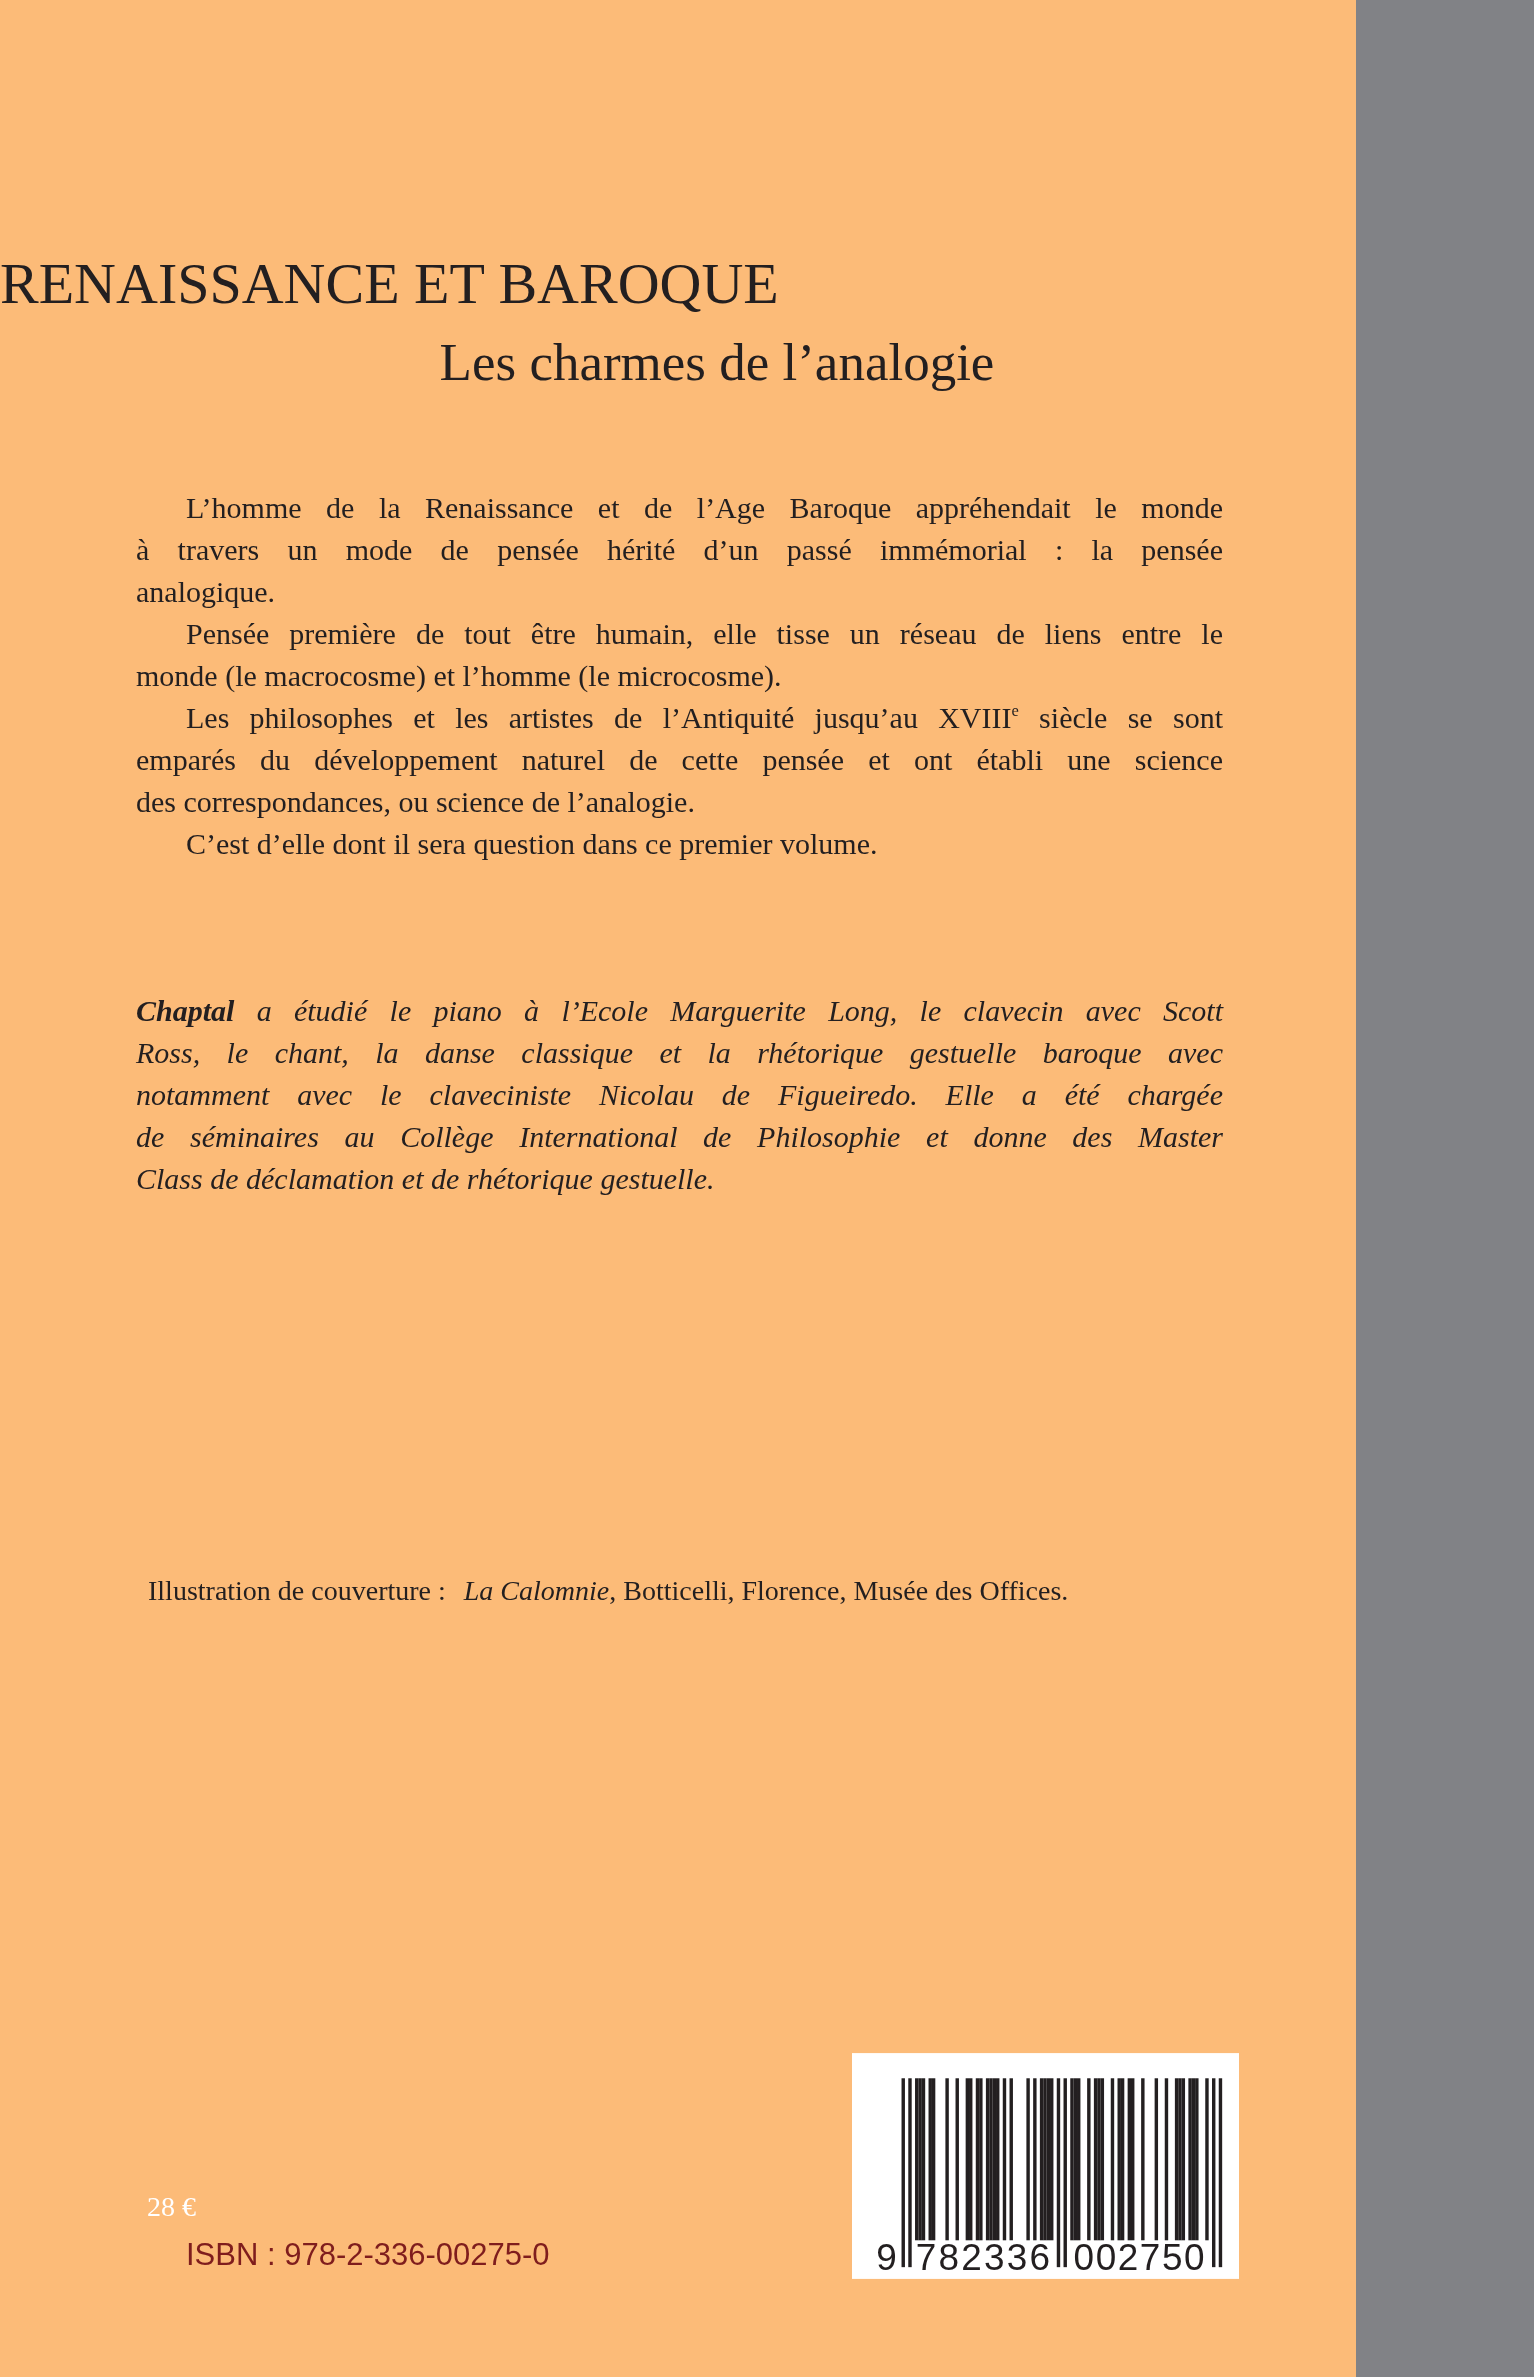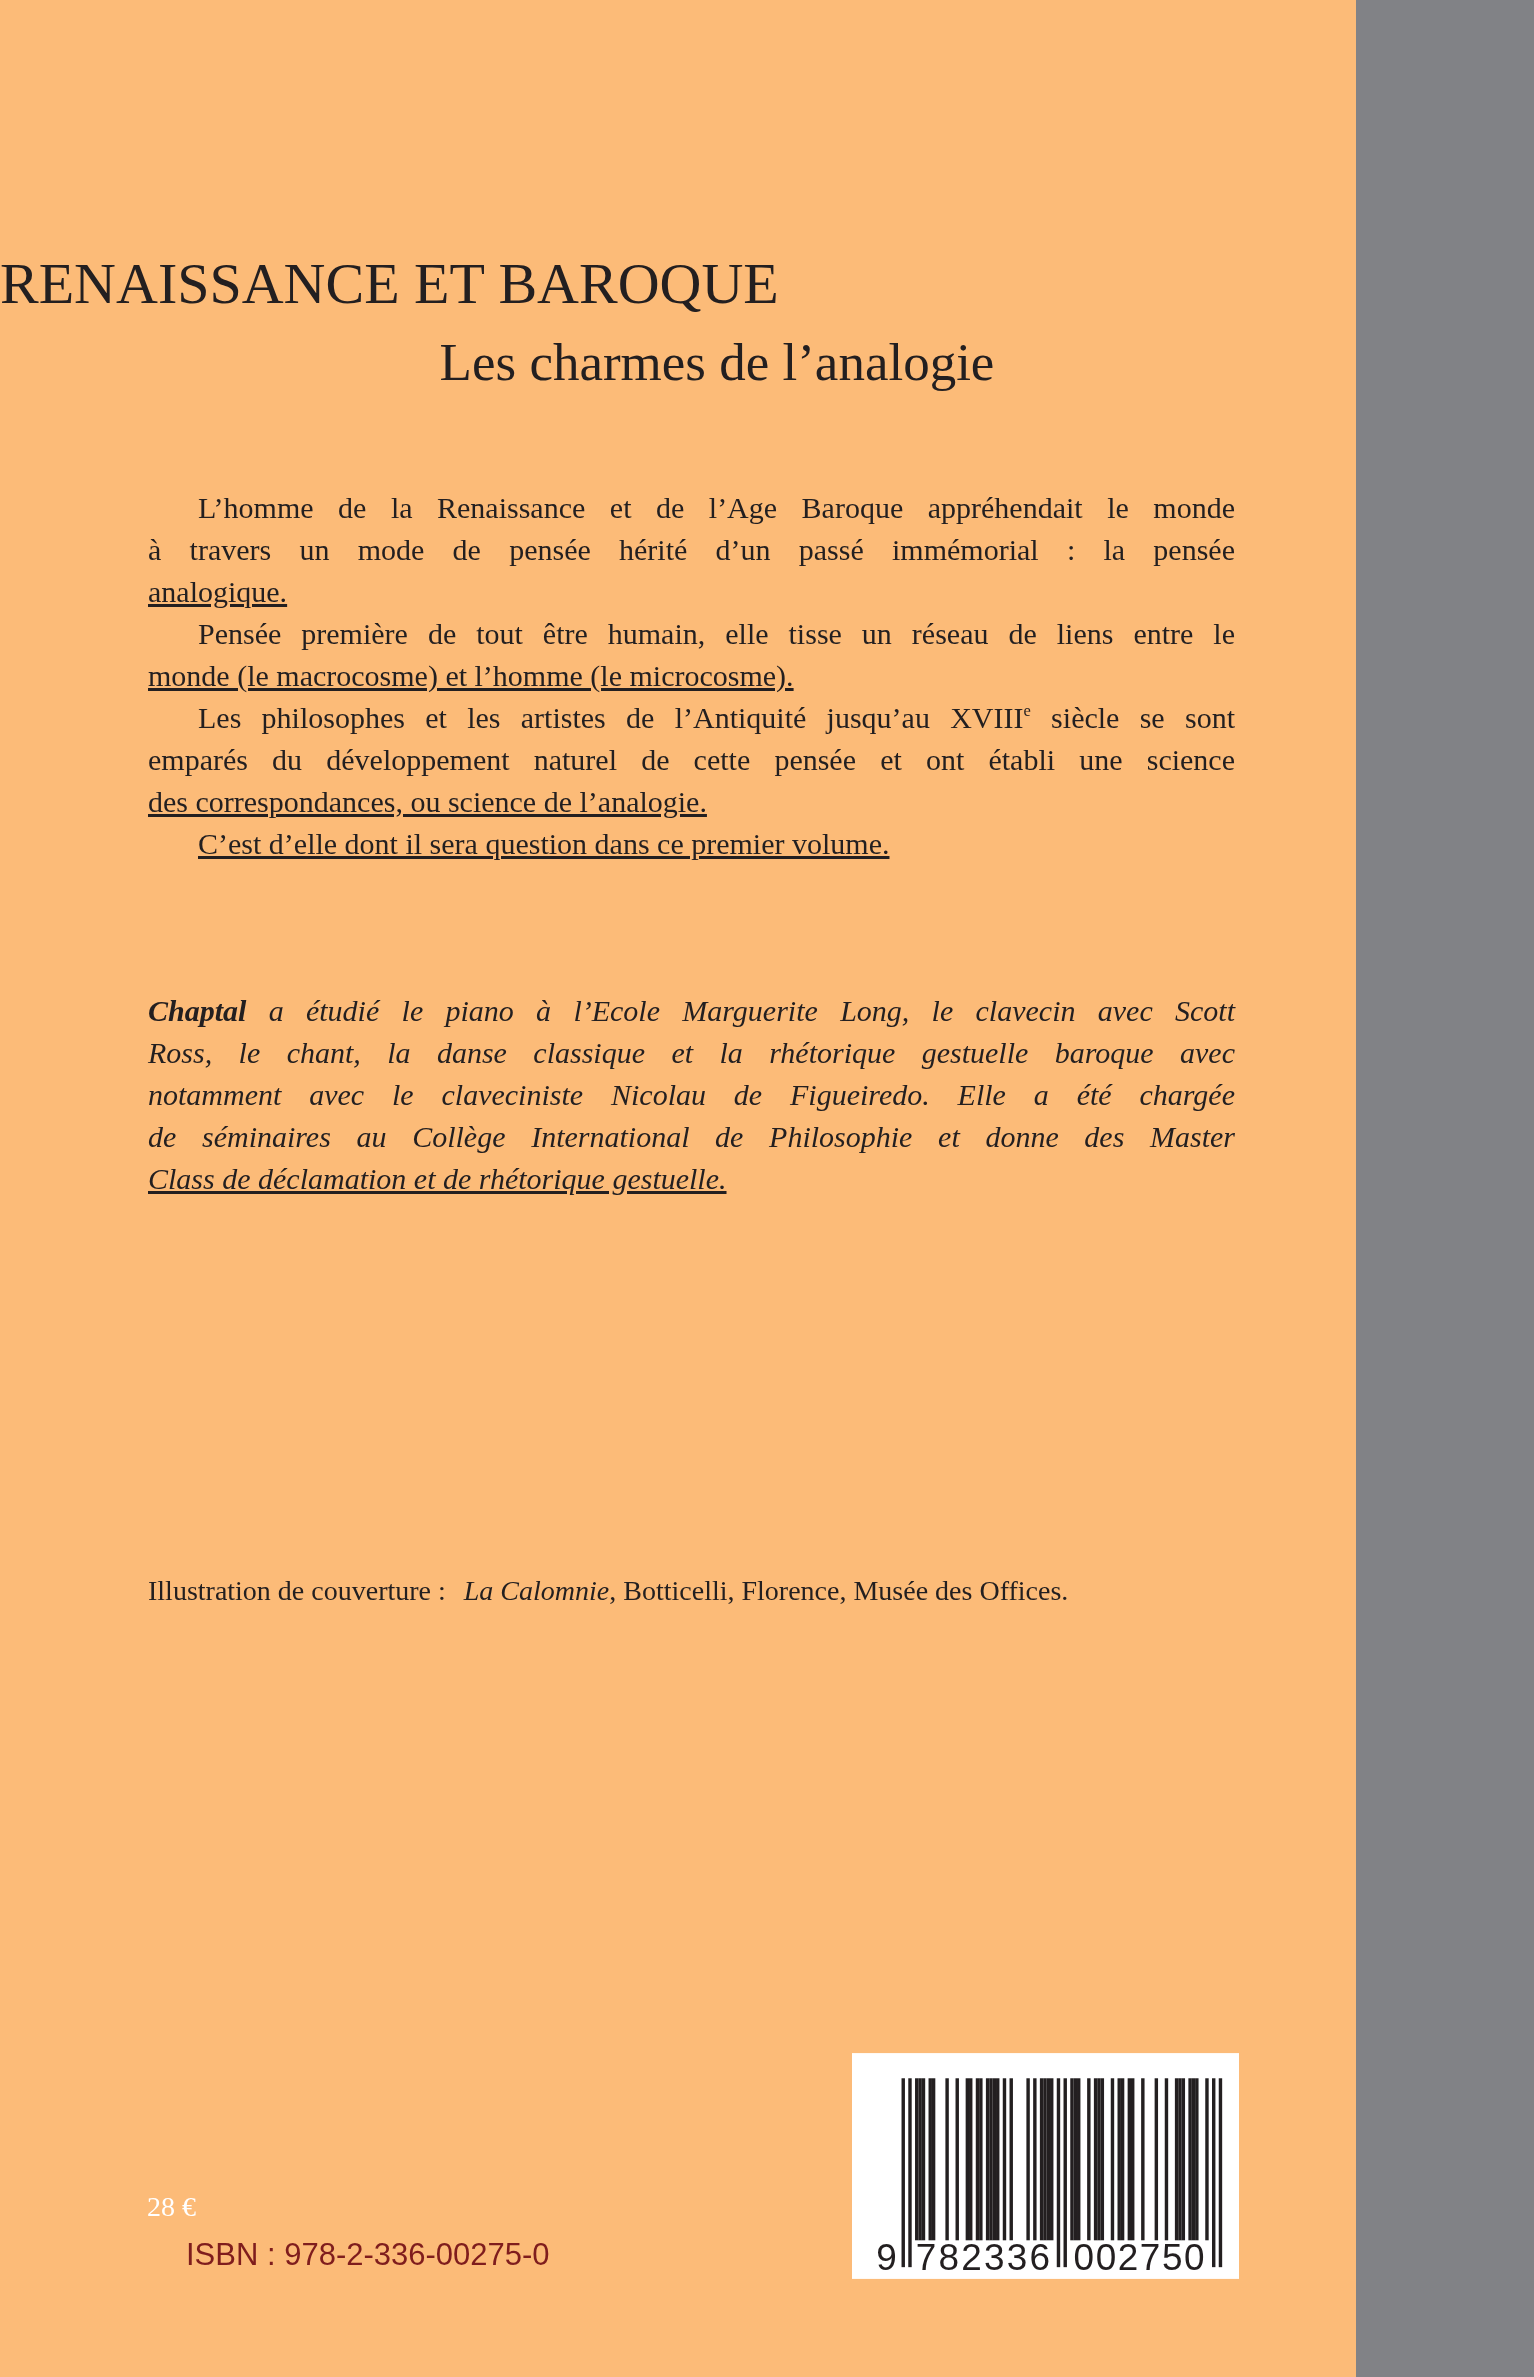--- a/index.html
+++ b/index.html
@@ -15,32 +15,32 @@
   .title {
     position: absolute; left: 0; width: 1384px; top: 255px;
     font-size: 58px; line-height: 58px; white-space: nowrap;
   }
   .subtitle {
     position: absolute; left: 0; width: 1384px; top: 336px;
     text-align: center; font-size: 53px; line-height: 53px; white-space: nowrap; padding-left: 25px;
   }
 
   .text-block {
-    position: absolute; left: 148px; width: 1087px;
+    position: absolute; left: 136px; width: 1087px;
     font-size: 30px; line-height: 42px;
   }
   .blurb { top: 487px; }
   .bio   { top: 990px; font-style: italic; line-height: 42px; }
   .line {
     display: block; white-space: nowrap; height: 42px;
     text-align: justify; text-align-last: justify;
   }
   .bio .line { height: 42px; }
   .line.indent { padding-left: 50px; }
-  .line.last { text-align: center; text-align-last: left; text-decoration: underline; }
+  .line.last { text-align: center; text-align-last: left; }
   .line sup { font-size: 0.55em; vertical-align: 0; position: relative; top: -0.75em; line-height: 0; }
   .bold { font-weight: bold; }
 
   .credit {
     position: absolute; left: 148px; top: 1577px;
     font-size: 28px; line-height: 28px; white-space: nowrap;
   }
   .credit .it { font-style: italic; margin-left: 11px; }
 
   .price {

